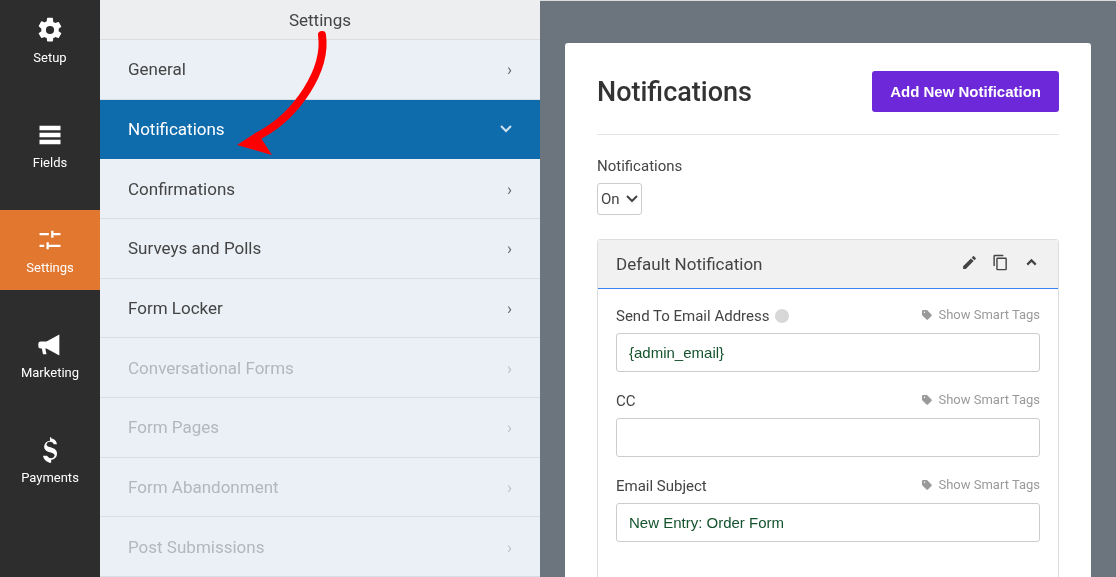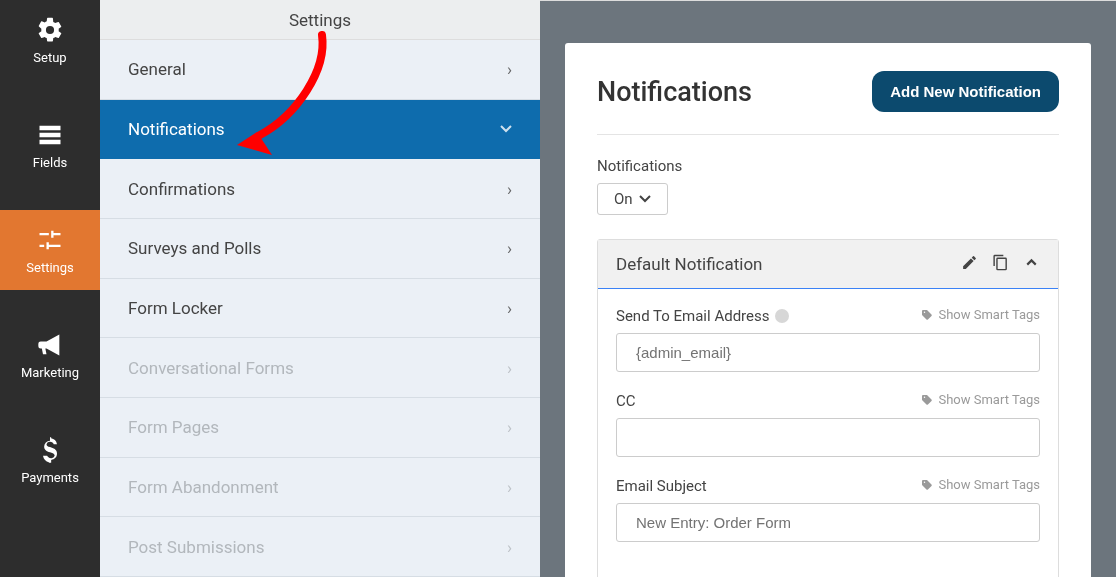--- a/index.html
+++ b/index.html
@@ -67,47 +67,47 @@
   .right-pad { flex:1; padding: 42px 25px 0 25px; background:#6c757d; }
   .panel {
     background: #fff;
     border-radius: 3px;
     padding: 28px 32px;
     height: 100%;
   }
   .panel-head { display: flex; align-items: center; justify-content: space-between; border-bottom: 1px solid #e4e4e4; padding-bottom: 22px; margin-bottom: 22px; }
   .panel-head h1 { font-size: 27px; font-weight: 500; color: #333; }
   .btn-primary {
-    background: #0c4a6e; color: #fff; border: none; padding: 12px 18px;
-    font-size: 15px; border-radius: 12px; cursor: pointer; font-weight: 600;
+    background: #6d28d9; color: #fff; border: none; padding: 12px 18px;
+    font-size: 15px; border-radius: 3px; cursor: pointer; font-weight: 600;
   }
   .field-label { font-size: 15px; color: #444; margin-bottom: 8px; display:block; }
   .select-wrap {
     display: inline-flex; align-items: center;
-    border: 1px solid #ccc; border-radius: 3px; padding: 6px 16px; font-size: 15px; color:#444;
+    border: 1px solid #ccc; border-radius: 3px; padding: 6px 3px; font-size: 15px; color:#444;
     cursor: pointer; margin-bottom: 24px;
   }
   .select-wrap svg { width:12px; height:12px; margin-left:6px; fill:#444; }
   .notif-card { border:1px solid #ddd; border-radius:3px; }
   .notif-card-head {
     background:#f1f1f1; padding:14px 18px; display:flex; 
     justify-content:space-between; color:#444; font-size:17px; border-bottom:1px solid #3b82f6;
   }
   .notif-card-head .tools { display:flex; gap:14px; }
   .notif-card-head .tools svg { width:17px; height:17px; fill:#444; cursor:pointer; }
   .notif-card-body { padding: 18px; }
   .form-row { margin-bottom: 20px; }
   .row-head { display:flex; justify-content:space-between; align-items:flex-start; margin-bottom:8px; }
   .row-head .lbl { font-size:15px; color:#444; display:flex; align-items:center; gap:6px;}
   .row-head .lbl .help { width:14px;height:14px;border-radius:50%;background:#d7d7d7; display:inline-block;}
   .smart-tags { font-size:13px; color:#9a9a9a; display:flex; align-items:center; gap:5px; cursor:pointer;}
   .smart-tags svg{width:12px;height:12px;fill:#9a9a9a;}
   .text-input {
-    width:100%; border:1px solid #ccc; border-radius:3px; padding:10px 19px;
-    font-size:15px; color:#737373;
+    width:100%; border:1px solid #ccc; border-radius:3px; padding:10px 12px;
+    font-size:15px; color:#14532d;
   }
   
   .arrow-overlay { position: fixed; left: 232px; top: 30px; pointer-events:none; z-index:50;}
 </style>
 </head>
 <body>
 
 <nav class="icon-sidebar">
   <div class="nav-item">
     <svg viewBox="0 0 24 24">

